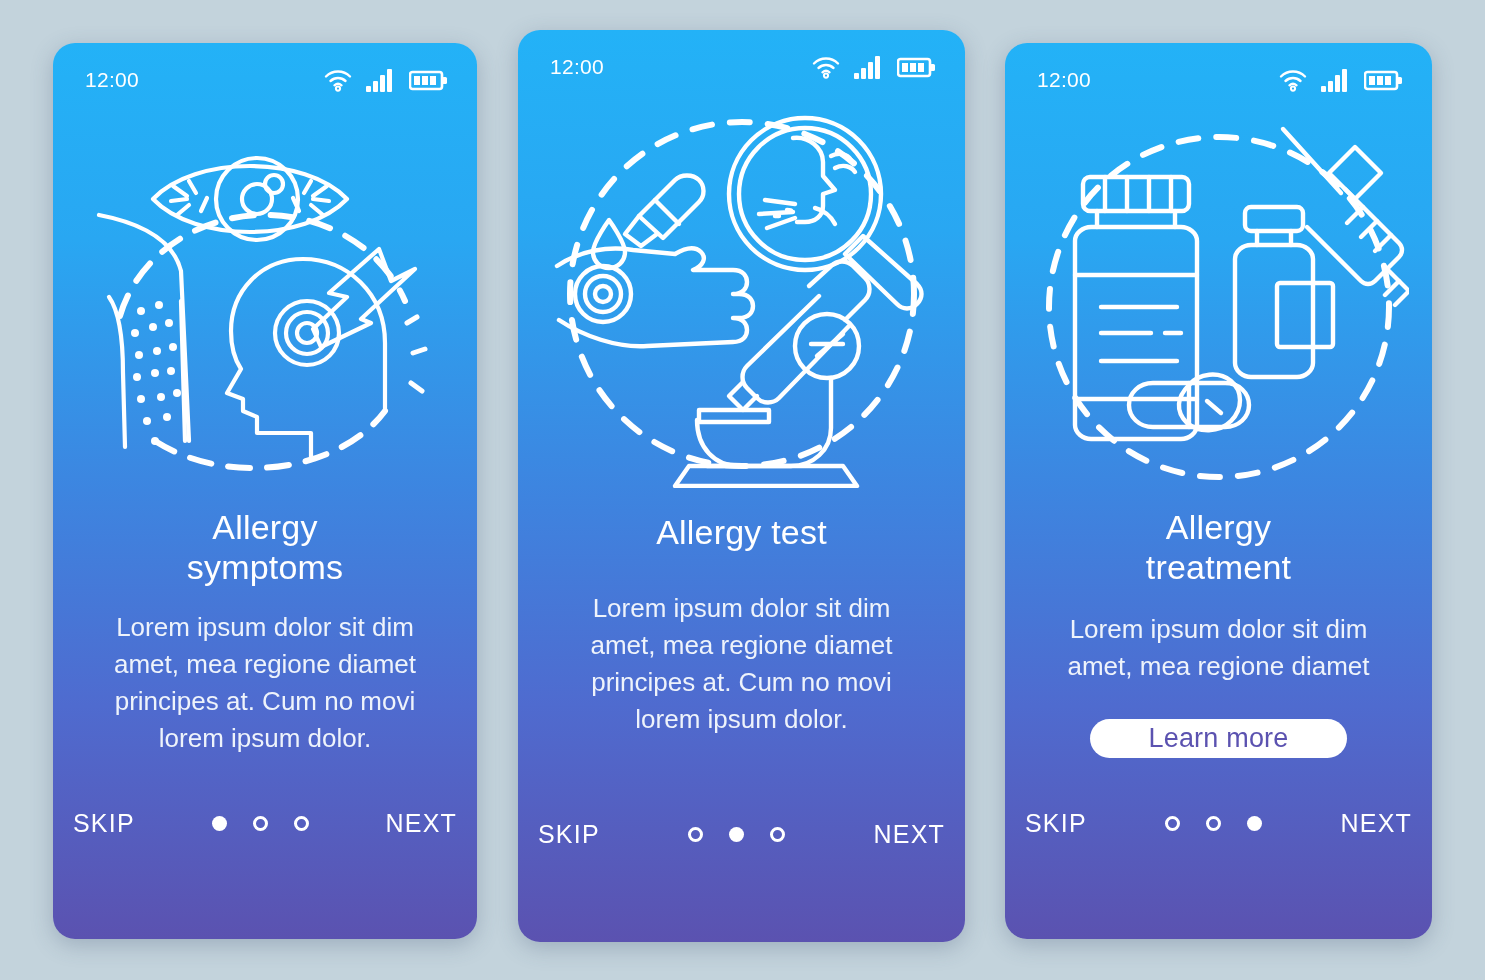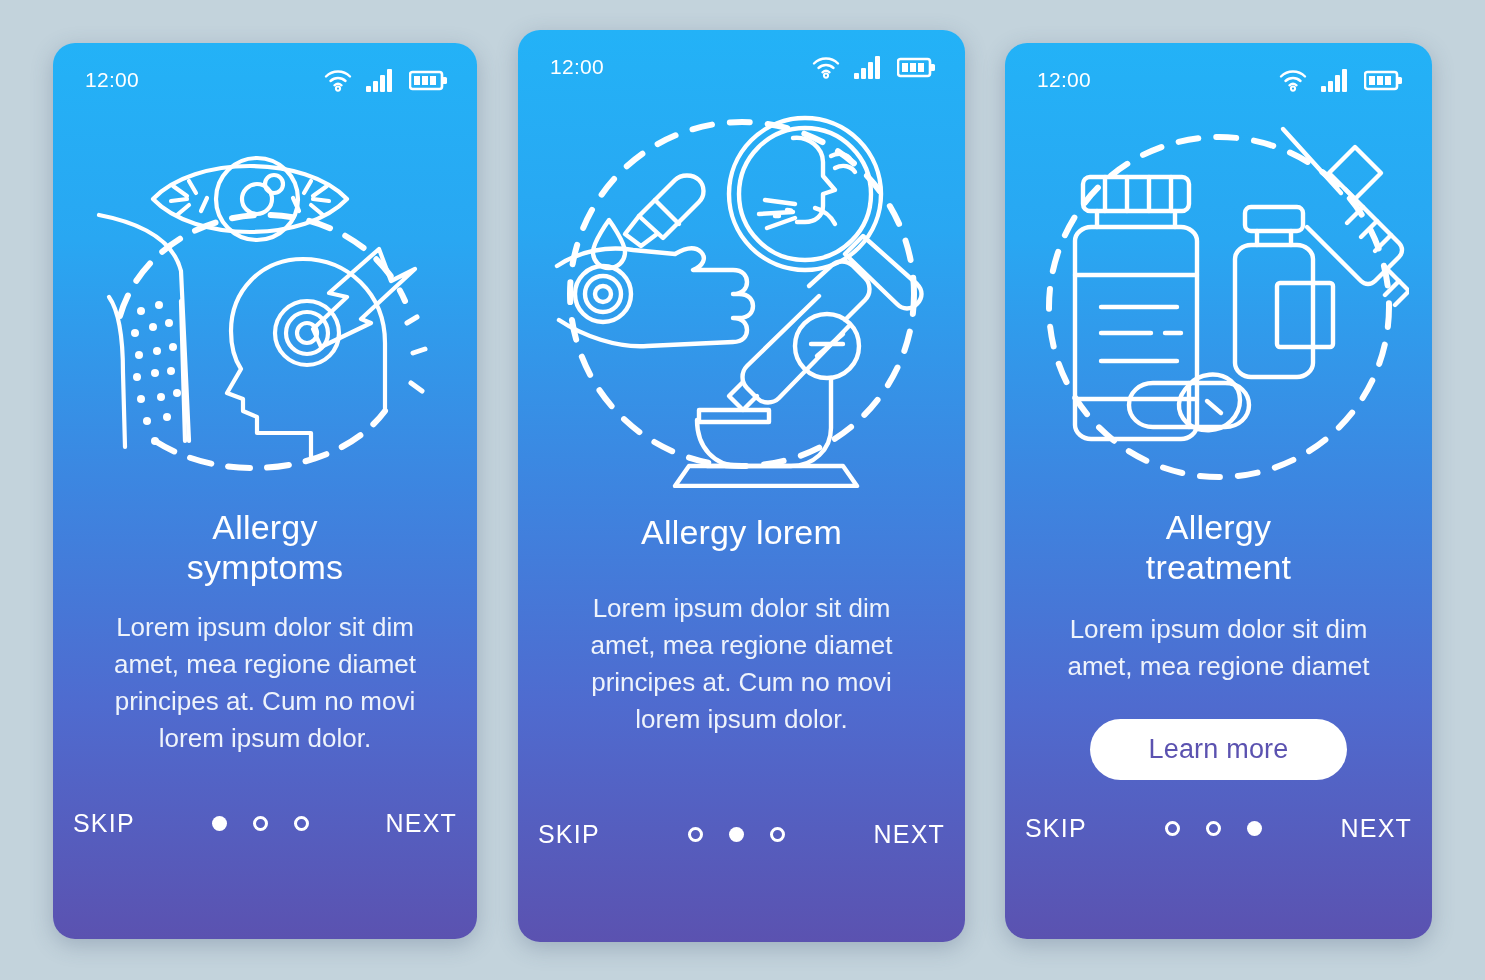--- a/index.html
+++ b/index.html
@@ -63,21 +63,21 @@
   #phone-3 .desc  { margin-top:24px; }
 
   .learn-btn {
     margin-top:34px;
     background:#ffffff;
     color:#5b52b0;
     border:none;
     border-radius:34px;
     font-family:"Liberation Sans", sans-serif;
     font-size:27px;
-    padding:15px 58px;
+    padding:4px 58px;
     cursor:pointer;
     letter-spacing:.2px;
   }
 
   
   .nav {
     flex:0 0 auto;
     display:flex; align-items:center; justify-content:space-between;
     padding:0 20px;
     height:96px;
@@ -301,21 +301,21 @@
             <path d="M284 280 L284 330 C284 352 266 368 244 368 L160 368"></path>
             <path d="M152 312 L222 312 L222 324 L152 324 Z"></path>
             <path d="M150 322 C150 350 168 368 192 368"></path>
             <path d="M142 368 L296 368 L310 388 L128 388 Z"></path>
           </g>
         </g>
       </svg>
     </div>
 
     <div class="content">
-      <div class="title">Allergy lorem</div>
+      <div class="title">Allergy test</div>
       <div class="desc">Lorem ipsum dolor sit dim
 amet, mea regione diamet
 principes at. Cum no movi
 lorem ipsum dolor.</div>
     </div>
 
     <div class="nav">
       <span class="nav-btn">SKIP</span>
       <span class="dots">
         <span class="dot off"></span>

